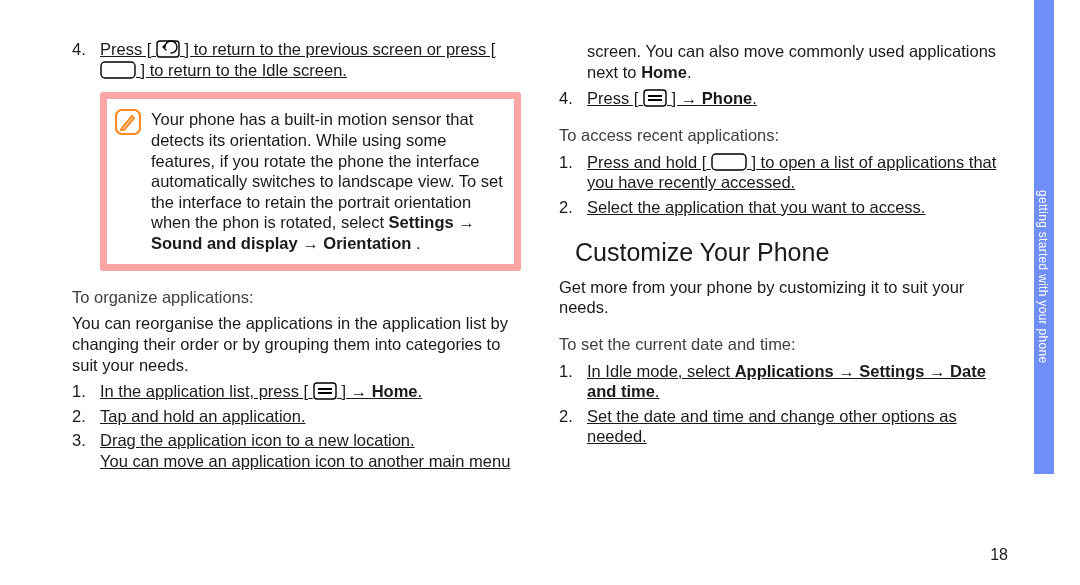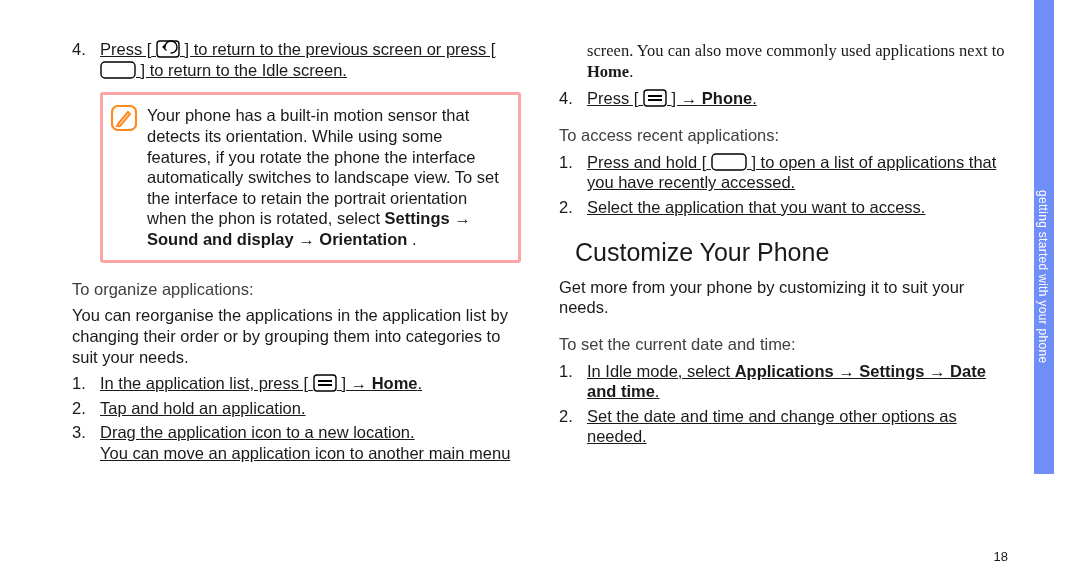--- a/index.html
+++ b/index.html
@@ -32,32 +32,32 @@
   width:14px;
   color:#fff;
   font-size:12px;
   writing-mode:vertical-rl;
   letter-spacing:0.3px;
 }
 .pgnum{
   position:absolute;
   right:72px;
   bottom:20px;
-  font-size:13px;
+  font-size:16px;
 }
 .icon-svg{width:24px;height:18px;vertical-align:-3px;}
 .icon-key{width:36px;height:18px;vertical-align:-3px;}
 ol.num{list-style:none;padding:0;margin:0;}
 ol.num>li{display:flex;margin:4px 0;}
 ol.num>li>.n{flex:0 0 28px;}
 ol.num>li>.t{flex:1;text-decoration:underline;}
 .notebox{
   display:flex;
   gap:10px;
-  border:3px solid #fca5a5;
+  border:7px solid #fca5a5;
   border-radius:3px;
   padding:10px 10px 10px 8px;
   margin:12px 0 14px 28px;
   background:#fff;
 }
 .note-ic{
   flex:0 0 26px;
 }
 .subhead{
   color:#404040;
@@ -131,21 +131,21 @@
         <span class="n">3.</span>
         <span class="t" style="white-space:pre-line;">Drag the application icon to a new location.
 You can move an application icon to another main menu</span>
       </li>
     </ol>
 
   </div>
 
   <div class="col">
 
-    <div class="para" style="padding-left:28px;font-family:Liberation Serif, serif;">
+    <div class="para" style="padding-left:28px;">
       <span>screen. You can also move commonly used applications next to </span><span class="b">Home</span><span>.</span>
     </div>
 
     <ol class="num" start="4">
       <li>
         <span class="n">4.</span>
         <span class="t">
           <span>Press [</span>
           <svg class="icon-svg" viewBox="0 0 24 18">
               <rect x="1" y="1" width="22" height="16" rx="3" fill="none" stroke="#000" stroke-width="1.4"></rect>

